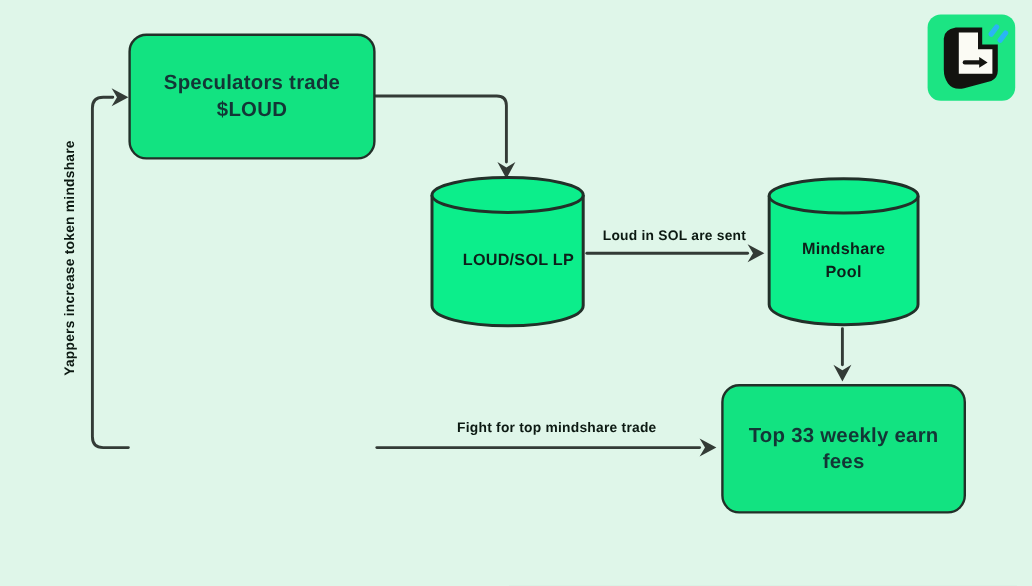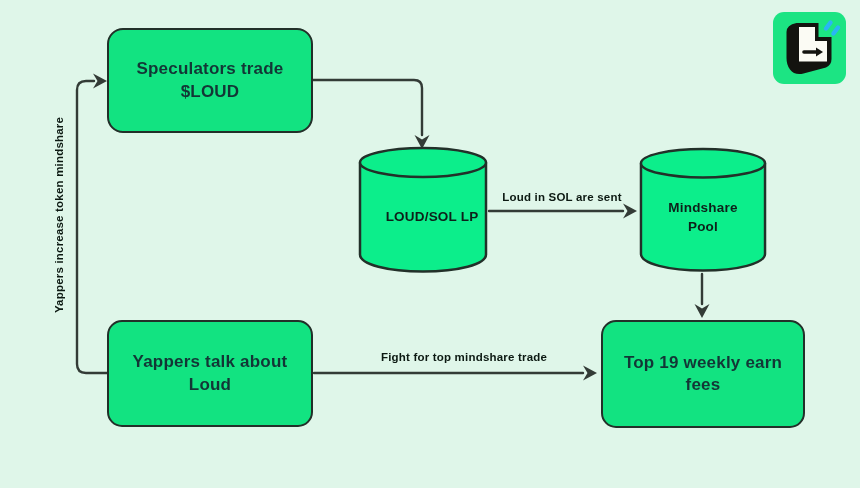--- a/index.html
+++ b/index.html
@@ -90,30 +90,27 @@
     <path class="edge-path" d="M489 211 L623 211"></path>
     <path class="arrow-head" d="M637 211 L623 203.5 L627.5 211 L623 218.5 Z"></path>
 
     <path class="edge-path" d="M702 274 L702 304"></path>
     <path class="arrow-head" d="M702 318 L694.5 304 L702 308.5 L709.5 304 Z"></path>
 
     <path class="edge-path" d="M314 373 L583 373"></path>
     <path class="arrow-head" d="M597 373 L583 365.5 L587.5 373 L583 380.5 Z"></path>
   </svg>
 
-  <div class="node" style="left:107px;top:28px;width:206px;height:105px;border-radius:16px;">
+  <div class="node" style="left:107px;top:28px;width:206px;height:105px;">
     <div class="node-label">Speculators trade $LOUD</div>
   </div>
 
-  <div class="node" style="left:107px;top:320px;width:206px;height:107px;">
-    <div class="node-label">Yappers talk about Loud</div>
-  </div>
 
   <div class="node" style="left:601px;top:320px;width:204px;height:108px;">
-    <div class="node-label">Top 19 weekly earn fees</div>
+    <div class="node-label">Top 33 weekly earn fees</div>
   </div>
 
   <div class="cylinder" style="left:358px;top:145px;width:148px;height:129px;">
     <svg width="130" height="129" viewBox="0 0 130 128">
       <path d="M2 17 L2 109 C2 119 30 126 65 126 C100 126 128 119 128 109 L128 17" fill="#0cee8b" stroke="#223029" stroke-width="2.5"></path>
       <ellipse cx="65" cy="17" rx="63" ry="14.5" fill="#0cee8b" stroke="#223029" stroke-width="2.5"></ellipse>
     </svg>
     <div class="cyl-label">
       <span class="inner">LOUD/SOL LP</span>
     </div>

